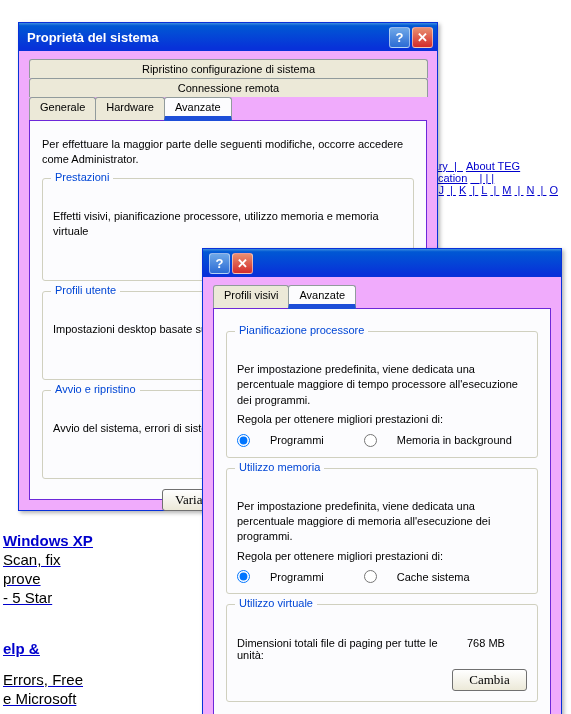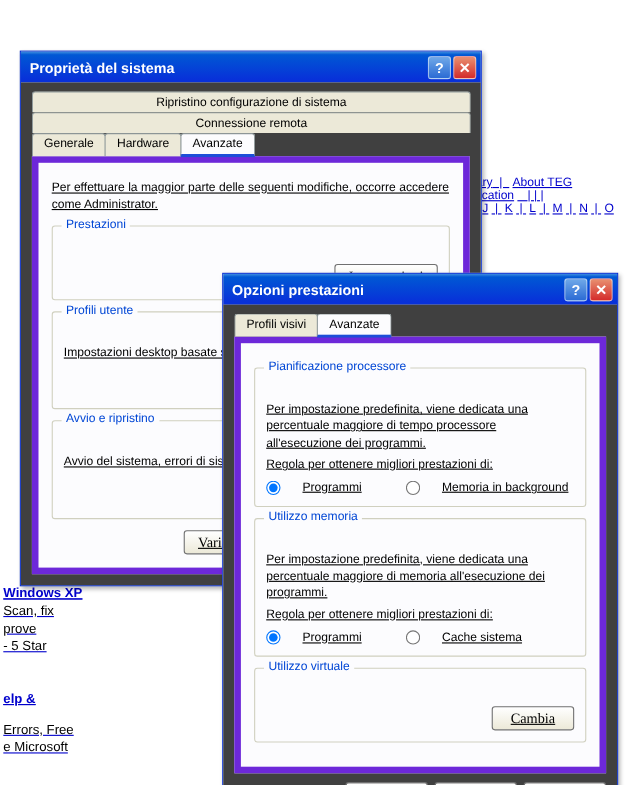--- a/index.html
+++ b/index.html
@@ -1,44 +1,44 @@
 <!DOCTYPE html>
 <html><head>
 <meta charset="utf-8">
 <style>
 * { box-sizing: border-box; margin: 0; padding: 0; }
 body { font-family: Tahoma, sans-serif; font-size: 11px; background: #fff; width: 571px; height: 714px; position: relative; overflow: hidden; }
 .bg-links { position: absolute; top: 160px; right: 10px; color: #0000cc; text-decoration: underline; font-size: 11px; }
 .bg-links a { color: #0000cc; margin: 0 3px; }
-.bg-left { position: absolute; left: 3px; top: 530px; font-size: 12px; color: #0000cc; text-decoration: underline; }
+.bg-left { position: absolute; left: 3px; top: 530px; font-size: 15px; color: #0000cc; text-decoration: underline; }
 .bg-left div { margin: 2px 0; }
 .bg-left .black { color: #000; text-decoration: none; }
 .bg-left .head { font-weight: bold; color: #0000cc; text-decoration: underline; }
 .bg-bottom { position: absolute; left: 360px; top: 700px; font-size: 10px; color: #666; }
 .dialog { position: absolute; background: #ece9d8; border: 1px solid #0831d9; box-shadow: 2px 2px 4px rgba(0,0,0,0.3); }
 .titlebar { background: linear-gradient(to bottom, #3c8cde 0%, #0058d4 10%, #0831d9 90%, #0831d9 100%); height: 28px; display: flex; align-items: center; padding: 0 4px; color: #fff; font-weight: bold; font-size: 13px; }
 .titlebar .title { flex: 1; padding-left: 4px; }
 .titlebar .tbbtn { width: 21px; height: 21px; margin-left: 2px; border-radius: 3px; display: flex; align-items: center; justify-content: center; font-size: 13px; font-weight: bold; color: #fff; border: 1px solid rgba(255,255,255,0.5); }
 .help-btn { background: linear-gradient(#6fa8e8, #2b6bd4); }
 .close-btn { background: linear-gradient(#e88f6f, #d42b2b); }
-.dialog-body { padding: 8px 10px 10px 10px; background: #404040; }
+.dialog-body { padding: 8px 10px 10px 10px; background: #f0abfc; }
 .tab { background: #ece9d8; border: 1px solid #919b9c; border-bottom: none; padding: 3px 10px; margin-right: -1px; border-radius: 3px 3px 0 0; cursor: pointer; position: relative; }
-.tab.active { background: #fcfcfe; z-index: 2; border-bottom: 3px solid #1d4ed8; margin-bottom: -1px; }
+.tab.active { background: #fcfcfe; z-index: 2; border-bottom: 5px solid #1d4ed8; margin-bottom: -1px; }
 .tab-row { display: flex; width: 100%; }
-.tab-panel { background: #fcfcfe; border: 6px solid #6d28d9; padding: 12px; text-decoration: underline; }
+.tab-panel { background: #fcfcfe; border: 1px solid #6d28d9; padding: 12px; }
 .groupbox { border: 1px solid #d0d0bf; border-radius: 3px; padding: 26px 10px 10px 10px; margin: 10px 0; position: relative; }
 .groupbox .legend { position: absolute; top: -8px; left: 8px; background: #fcfcfe; padding: 0 4px; color: #0046d5; font-size: 11px; }
 .btn { background: linear-gradient(#fff, #ece9d8); border: 1px solid #707070; border-radius: 3px; padding: 2px 12px; font-size: 13px; cursor: pointer; min-width: 75px; text-align: center; font-family: Tahoma; }
 .btn:disabled { color: #aca899; }
 .btn-row { display: flex; gap: 6px; justify-content: flex-end; margin-top: 8px; }
 .radio-row { display: flex; gap: 40px; margin-top: 6px; }
 .radio-item { display: flex; align-items: center; gap: 20px; }
 .radio-item input { margin: 0; }
 .desc { margin: 4px 0; line-height: 1.4; }
-.dialog1 { left: 18px; top: 22px; width: 420px; margin-top: 24px; }
+.dialog1 { left: 18px; top: 22px; width: 420px; }
 .dialog2 { left: 202px; top: 248px; width: 360px; }
 .tab-container { position: relative; }
 .info-row { display: flex; margin-top: 6px; }
 .info-row .lbl { flex: 1; }
 .info-row .val { width: 60px; text-align: left; }
 </style>
 </head>
 <body>
 
 <div class="bg-links">
@@ -80,20 +80,21 @@
       <div class="tab-row">
         <div class="tab">Generale</div>
         <div class="tab">Hardware</div>
         <div class="tab active">Avanzate</div>
       </div>
       <div class="tab-panel" style="height:380px">
         <div class="desc">Per effettuare la maggior parte delle seguenti modifiche, occorre accedere come Administrator.</div>
 
         <div class="groupbox">
           <div class="legend">Prestazioni</div>
+          <div class="desc">Effetti visivi, pianificazione processore, utilizzo memoria e memoria virtuale</div>
           <div class="btn-row">
               <button class="btn">Impostazioni</button>
             </div>
         </div>
 
         <div class="groupbox">
           <div class="legend">Profili utente</div>
           <div class="desc">Impostazioni desktop basate sul</div>
           <div style="height:28px"></div>
         </div>
@@ -107,21 +108,20 @@
         <div class="btn-row" style="justify-content:flex-start;margin-left:120px">
           <button class="btn">Variabili d</button>
         </div>
       </div>
     </div>
   </div>
 </div>
 
 <div class="dialog dialog2">
   <div class="titlebar">
-    <span class="title">Opzioni prestazioni</span>
     <div class="tbbtn help-btn">?</div>
     <div class="tbbtn close-btn">✕</div>
   </div>
   <div class="dialog-body">
     <div class="tab-container">
       <div class="tab-row">
         <div class="tab">Profili visivi</div>
         <div class="tab active">Avanzate</div>
       </div>
       <div class="tab-panel">
@@ -152,20 +152,24 @@
               </label>
             <label class="radio-item">
                 <input type="radio" name="mem" style="">
                 <span>Cache sistema</span>
               </label>
           </div>
         </div>
 
         <div class="groupbox">
           <div class="legend">Utilizzo virtuale</div>
+          <div class="info-row">
+            <span class="lbl">Dimensioni totali file di paging per tutte le unità:</span>
+            <span class="val">768 MB</span>
+          </div>
           <div class="btn-row">
               <button class="btn">Cambia</button>
             </div>
         </div>
       </div>
     </div>
     <div class="btn-row">
       <button class="btn">OK</button>
       <button class="btn">Annulla</button>
       <button class="btn" disabled="">Applica</button>

